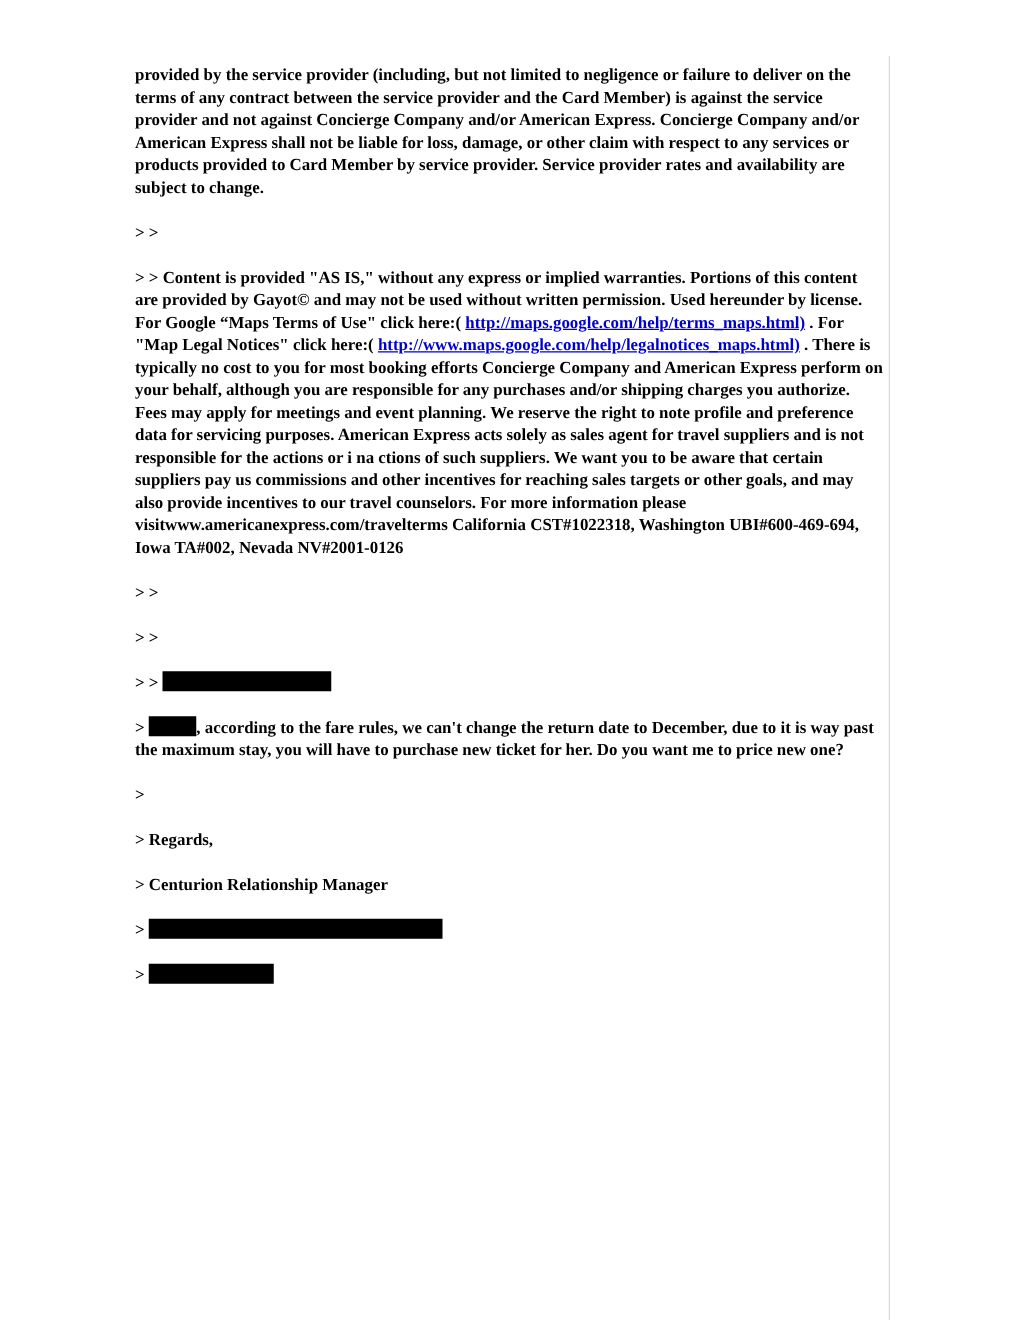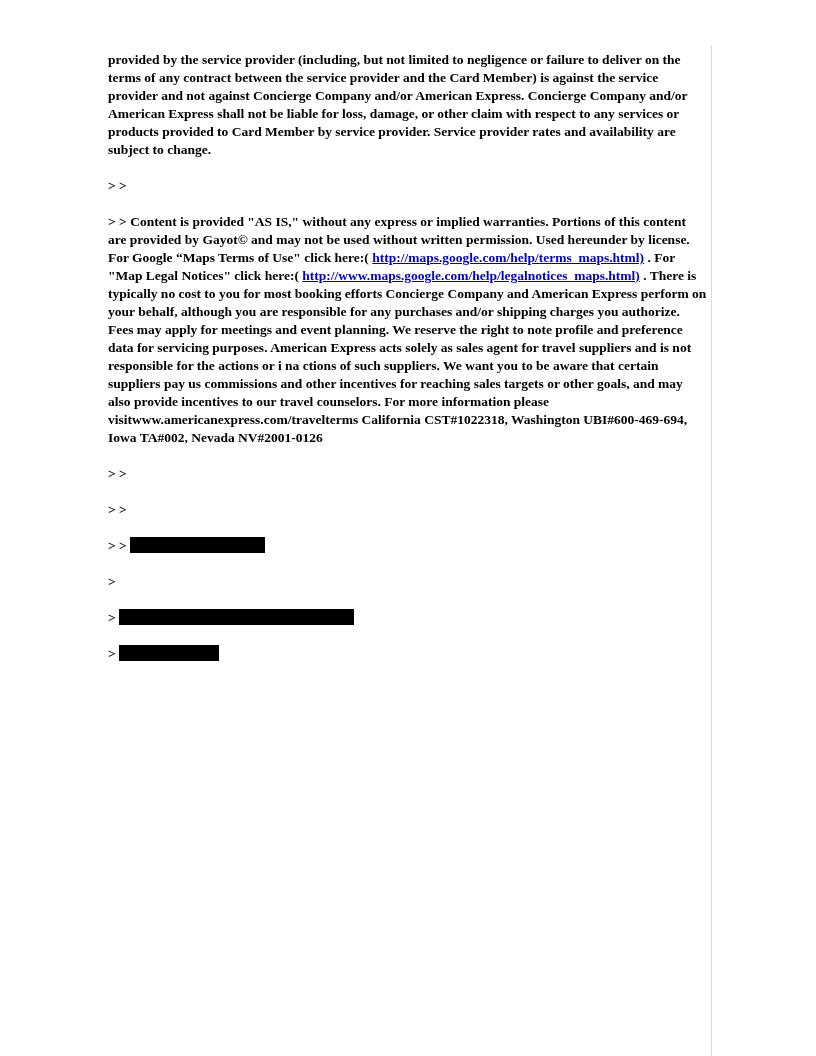--- a/index.html
+++ b/index.html
@@ -76,26 +76,29 @@
       <a href="#" class="doclink">http://www.maps.google.com/help/legalnotices_maps.html)</a>
       <span>. There is typically no cost to you for most booking efforts Concierge Company and American Express perform on your behalf, although you are responsible for any purchases and/or shipping charges you authorize. Fees may apply for meetings and event planning. We reserve the right to note profile and preference data for servicing purposes. American Express acts solely as sales agent for travel suppliers and is not responsible for the actions or i na ctions of such suppliers. We want you to be aware that certain suppliers pay us commissions and other incentives for reaching sales targets or other goals, and may also provide incentives to our travel counselors. For more information please visitwww.americanexpress.com/travelterms California CST#1022318, Washington UBI#600-469-694, Iowa TA#002, Nevada NV#2001-0126</span></p>
 
     <p>&gt; &gt;</p>
 
     <p>&gt; &gt;</p>
 
     <p><span>&gt; &gt;</span> <span class="redact w135"></span></p>
 
 
+    <p><span>&gt;</span> <span class="redact w38"></span><span>, according to the fare rules, we can't change the return date to December, due to it is way past the maximum stay, you will have to purchase new ticket for her. Do you want me to price new one?</span></p>
 
     <p>&gt;</p>
 
 
+    <p>&gt; Regards,</p>
 
 
+    <p>&gt; Centurion Relationship Manager</p>
 
     <p><span>&gt;</span> <span class="redact w235"></span></p>
 
     <p><span>&gt;</span> <span class="redact w100"></span></p>
 
 
   </div>
 </div>
 
 </body></html>

